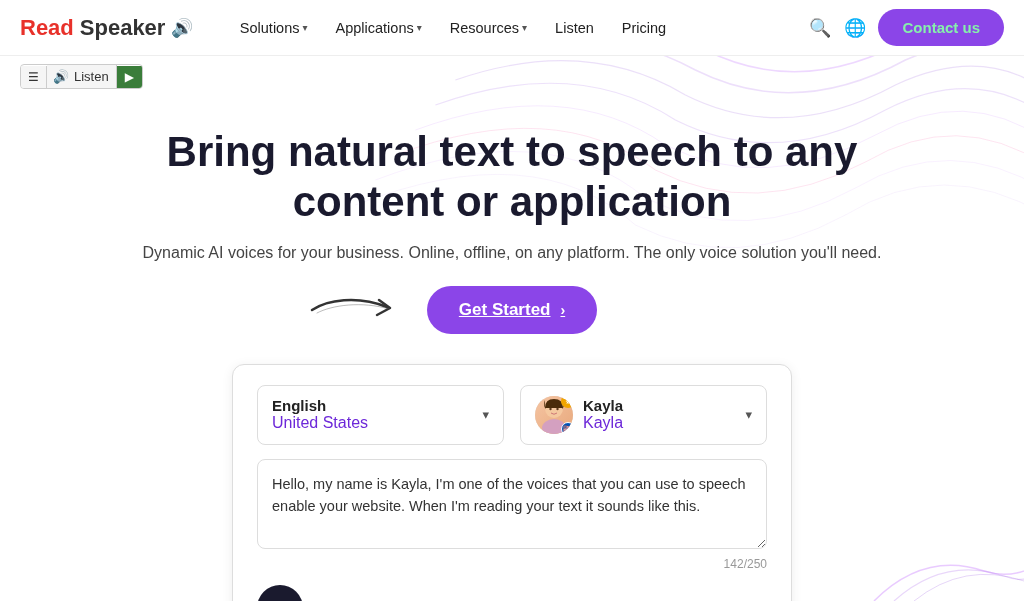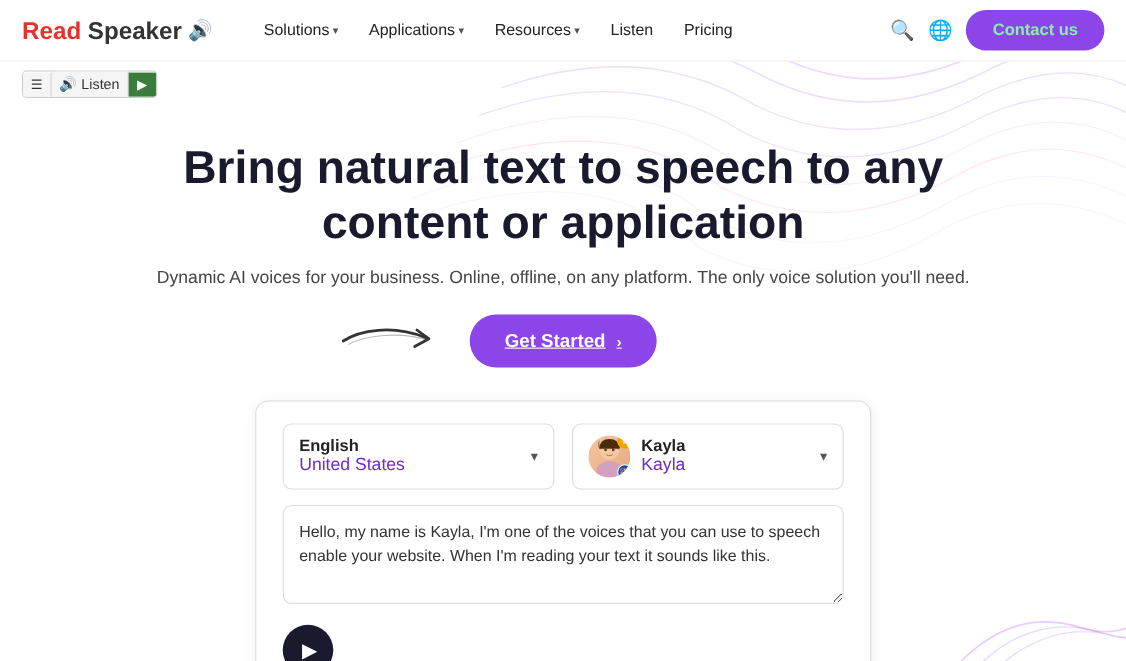--- a/index.html
+++ b/index.html
@@ -234,20 +234,21 @@
           <div class="select-label">Kayla</div>
           <div class="select-sub">Kayla</div>
         </div>
       </div>
       <span class="select-chevron">▾</span>
     </div>
   </div>
 
   
   <textarea class="demo-textarea" style="">Hello, my name is Kayla, I'm one of the voices that you can use to speech enable your website. When I'm reading your text it sounds like this.</textarea>
+  <div class="char-count">142/250</div>
 
   
   <div class="demo-play-row">
     <button class="demo-play-btn">
       <span class="play-icon">▶</span>
     </button>
 
   </div>
 </div>
 

